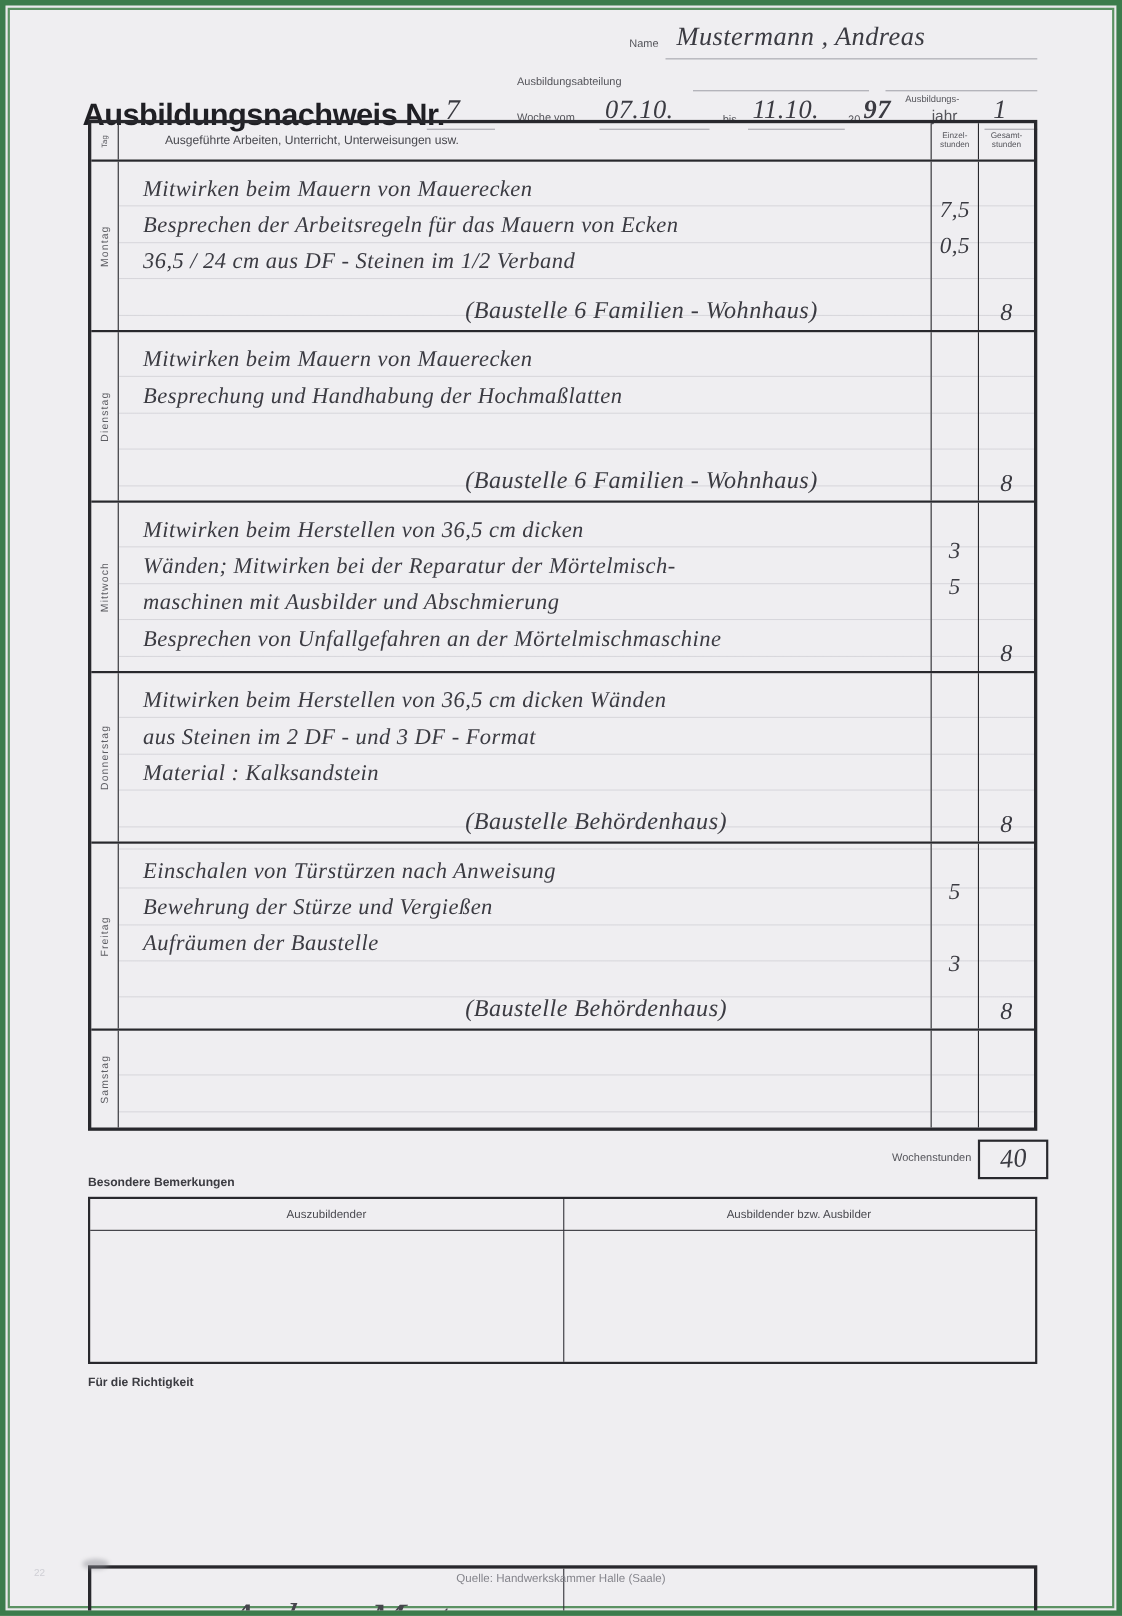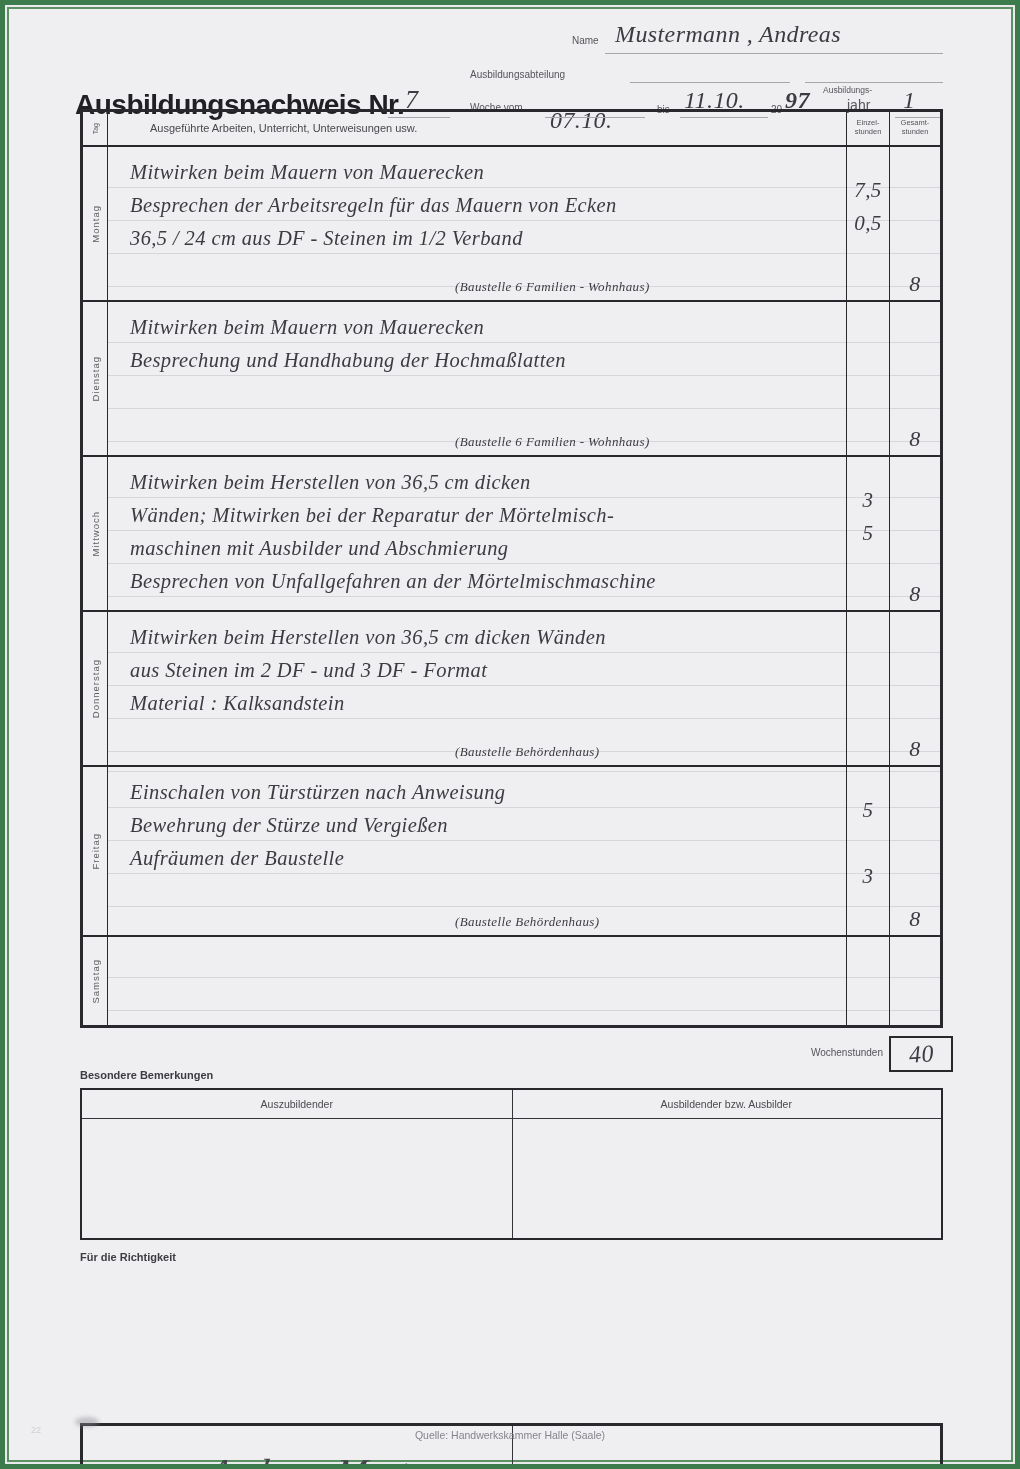--- a/index.html
+++ b/index.html
@@ -28,21 +28,21 @@
   .c-h{border-right:1.5px solid #28282d;position:relative;text-align:center;}
   .c-t{position:relative;text-align:center;}
   .rules{background-image:repeating-linear-gradient(180deg, transparent 0 32px, rgba(125,125,138,.22) 32px 33px);background-position:0 8px;}
   .vert{writing-mode:vertical-rl;transform:rotate(180deg);font-size:9.5px;color:#5c5c62;letter-spacing:1px;}
   .thead{height:33px;}
   .thead .vert{font-size:7px;letter-spacing:0;}
   .worklines{padding:9px 0 0 22px;}
   .wline{height:33px;line-height:33px;font-size:20.5px;white-space:nowrap;}
   .hlines{padding-top:27px;}
   .hline{height:33px;line-height:33px;font-size:21px;}
-  .site{position:absolute;bottom:5px;left:315px;font-size:13px;white-space:nowrap;margin-left:32px;}
+  .site{position:absolute;bottom:5px;left:315px;font-size:22px;white-space:nowrap;}
   .total{position:absolute;bottom:3px;left:0;right:0;font-size:22px;}
   .hdr2{font-size:7.5px;line-height:8.5px;color:#55555b;padding-top:7px;}
   .workhdr{font-size:11px;color:#47474d;padding:10px 0 0 42px;}
 
   
   .bbox{box-sizing:border-box;border:2.5px solid #28282d;position:relative;}
   .split{position:absolute;top:0;bottom:0;left:50%;width:0;border-left:1.5px solid #33333a;}
   .bhead{position:absolute;top:0;left:0;right:0;height:28px;border-bottom:1.5px solid #33333a;display:grid;grid-template-columns:1fr 1fr;}
   .bhead div{display:flex;align-items:center;justify-content:center;font-size:10.5px;color:#4a4a50;}
   .smudge{position:absolute;width:24px;height:10px;border-radius:50%;background:#8d8d94;opacity:.45;filter:blur(2px);}
@@ -58,21 +58,21 @@
 
   <div class="abs pl" style="left:465px;top:64px;font-size:10px;">Ausbildungsabteilung</div>
   <div class="abs uline" style="left:625px;top:77px;width:160px;"></div>
   <div class="abs uline" style="left:800px;top:77px;width:138px;"></div>
 
   <div class="abs title" style="left:70px;top:84px;">Ausbildungsnachweis Nr.</div>
   <div class="abs hw" style="left:400px;top:80px;font-size:26px;">7</div>
   <div class="abs uline" style="left:383px;top:112px;width:62px;"></div>
 
   <div class="abs pl" style="left:465px;top:97px;font-size:10px;">Woche vom</div>
-  <div class="abs hw" style="left:545px;top:82px;font-size:24px;margin-top:20px;">07.10.</div>
+  <div class="abs hw" style="left:545px;top:82px;font-size:24px;">07.10.</div>
   <div class="abs uline" style="left:540px;top:112px;width:100px;"></div>
   <div class="abs pl" style="left:652px;top:99px;font-size:10px;">bis</div>
   <div class="abs hw" style="left:679px;top:82px;font-size:24px;">11.10.</div>
   <div class="abs uline" style="left:675px;top:112px;width:88px;"></div>
   <div class="abs pl" style="left:766px;top:99px;font-size:10px;">20</div>
   <div class="abs hw" style="left:780px;top:82px;font-size:24px;font-weight:700;">97</div>
   <div class="abs pl" style="left:818px;top:80px;font-size:8.5px;">Ausbildungs-</div>
   <div class="abs pl" style="left:842px;top:92px;font-size:14px;">jahr</div>
   <div class="abs hw" style="left:898px;top:82px;font-size:24px;">1</div>
   <div class="abs uline" style="left:890px;top:112px;width:48px;"></div>

